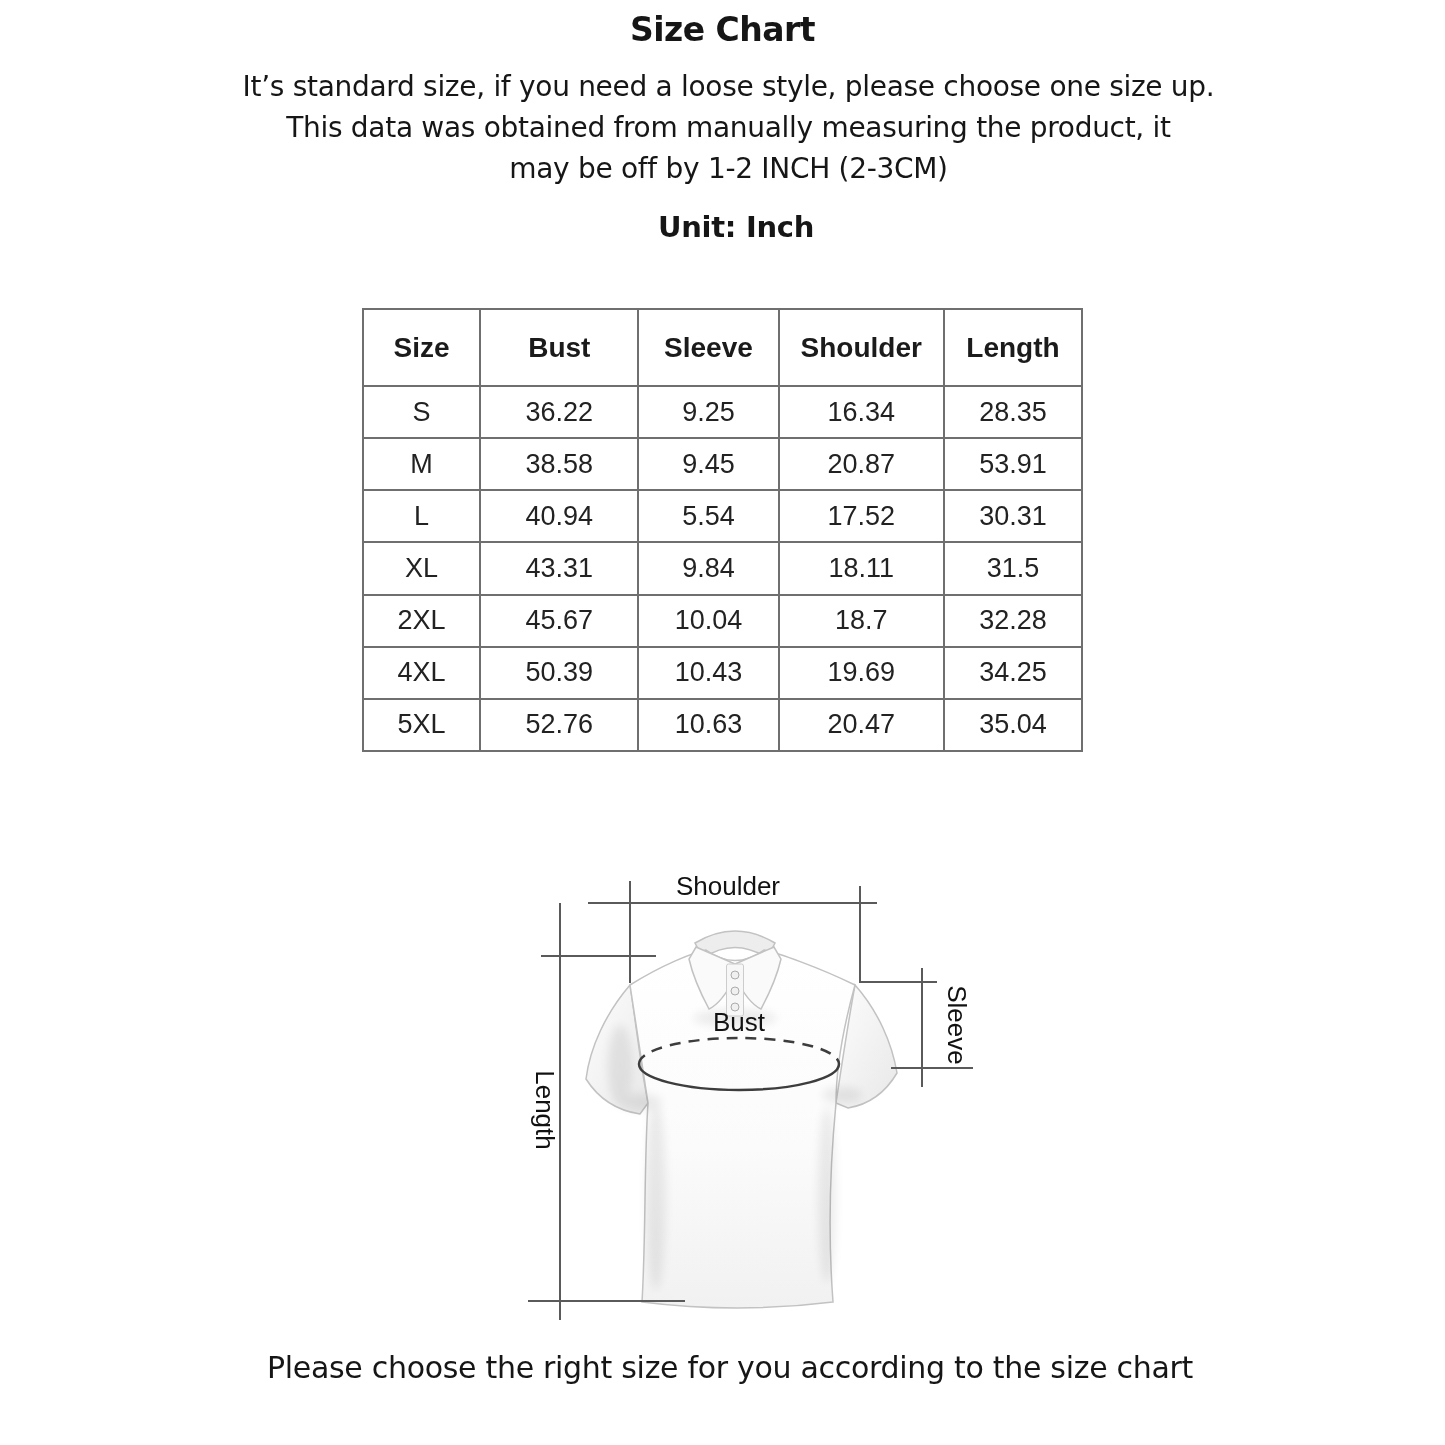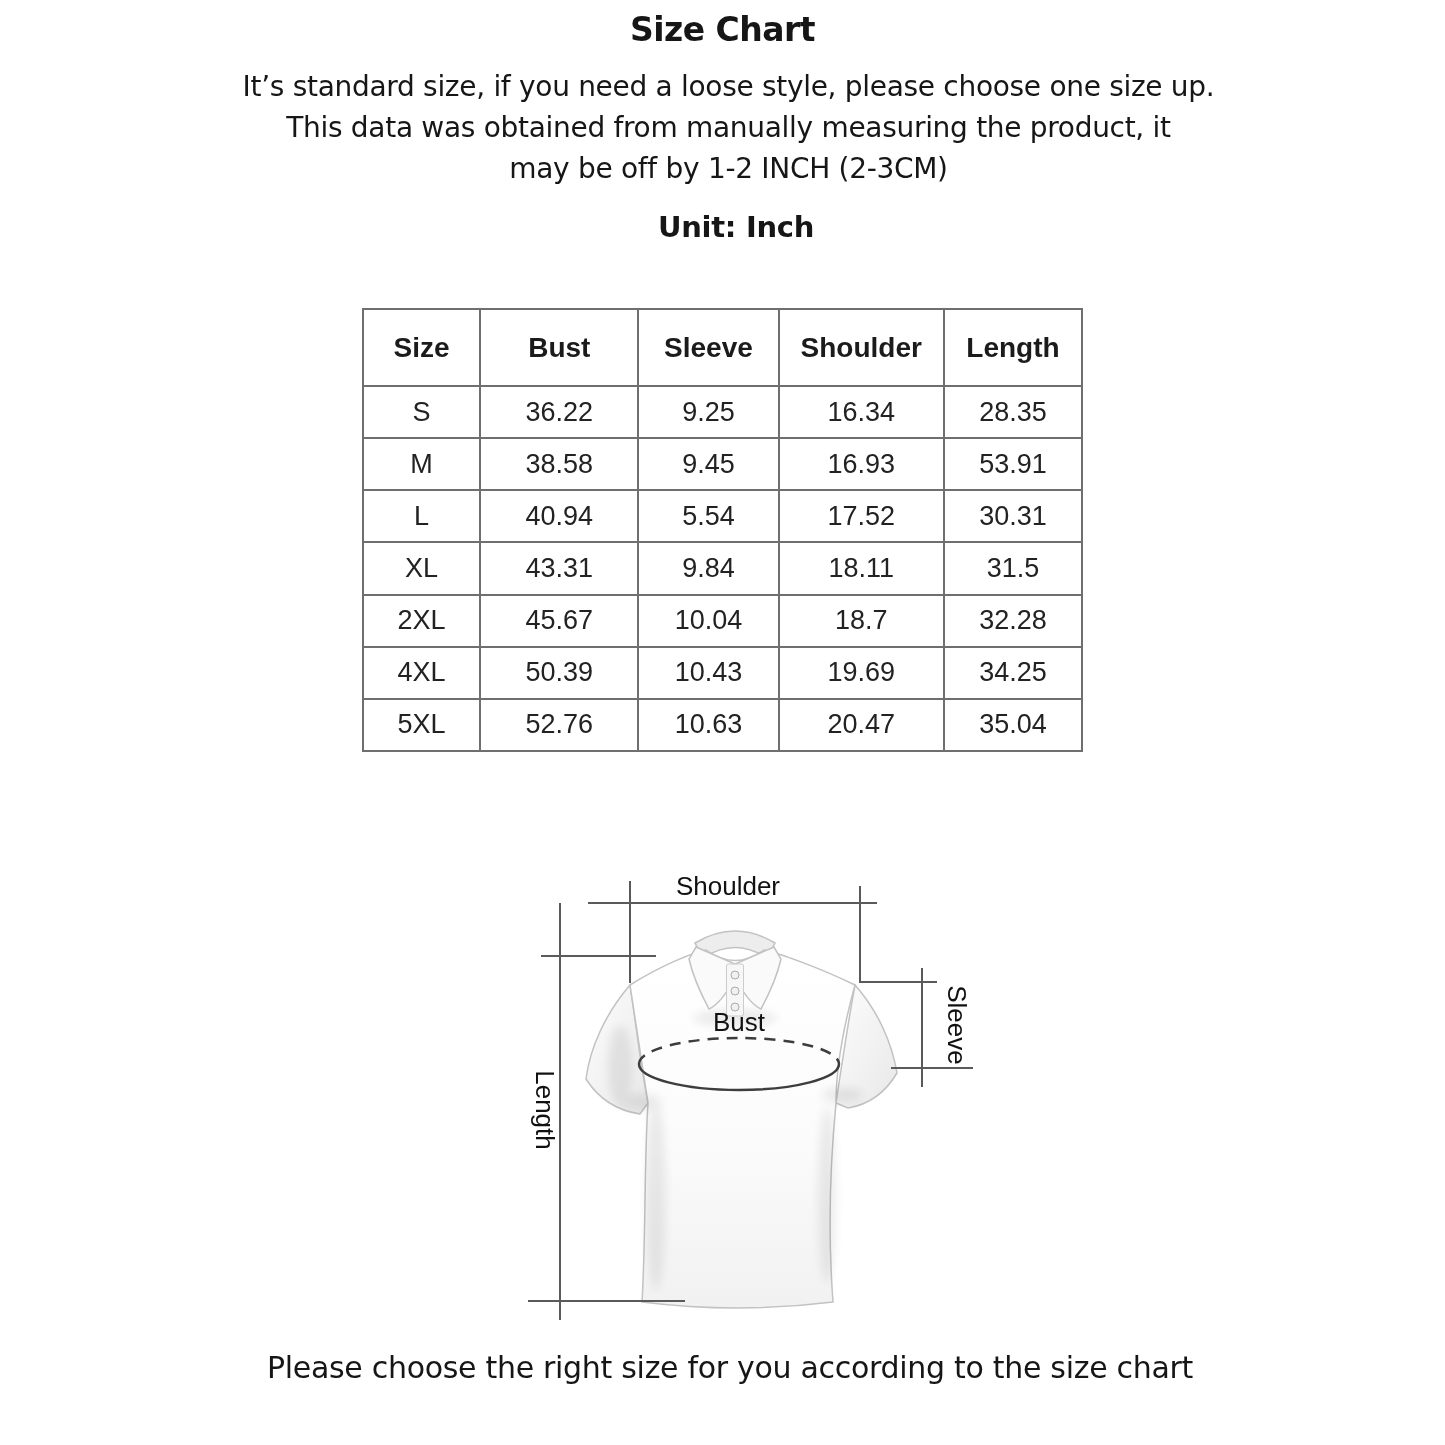--- a/index.html
+++ b/index.html
@@ -101,21 +101,21 @@
           <td>S</td>
           <td>36.22</td>
           <td>9.25</td>
           <td>16.34</td>
           <td>28.35</td>
         </tr>
         <tr>
           <td>M</td>
           <td>38.58</td>
           <td>9.45</td>
-          <td>16.93</td>
+          <td>20.87</td>
           <td>53.91</td>
         </tr>
         <tr>
           <td>L</td>
           <td>40.94</td>
           <td>5.54</td>
           <td>17.52</td>
           <td>30.31</td>
         </tr>
         <tr>

